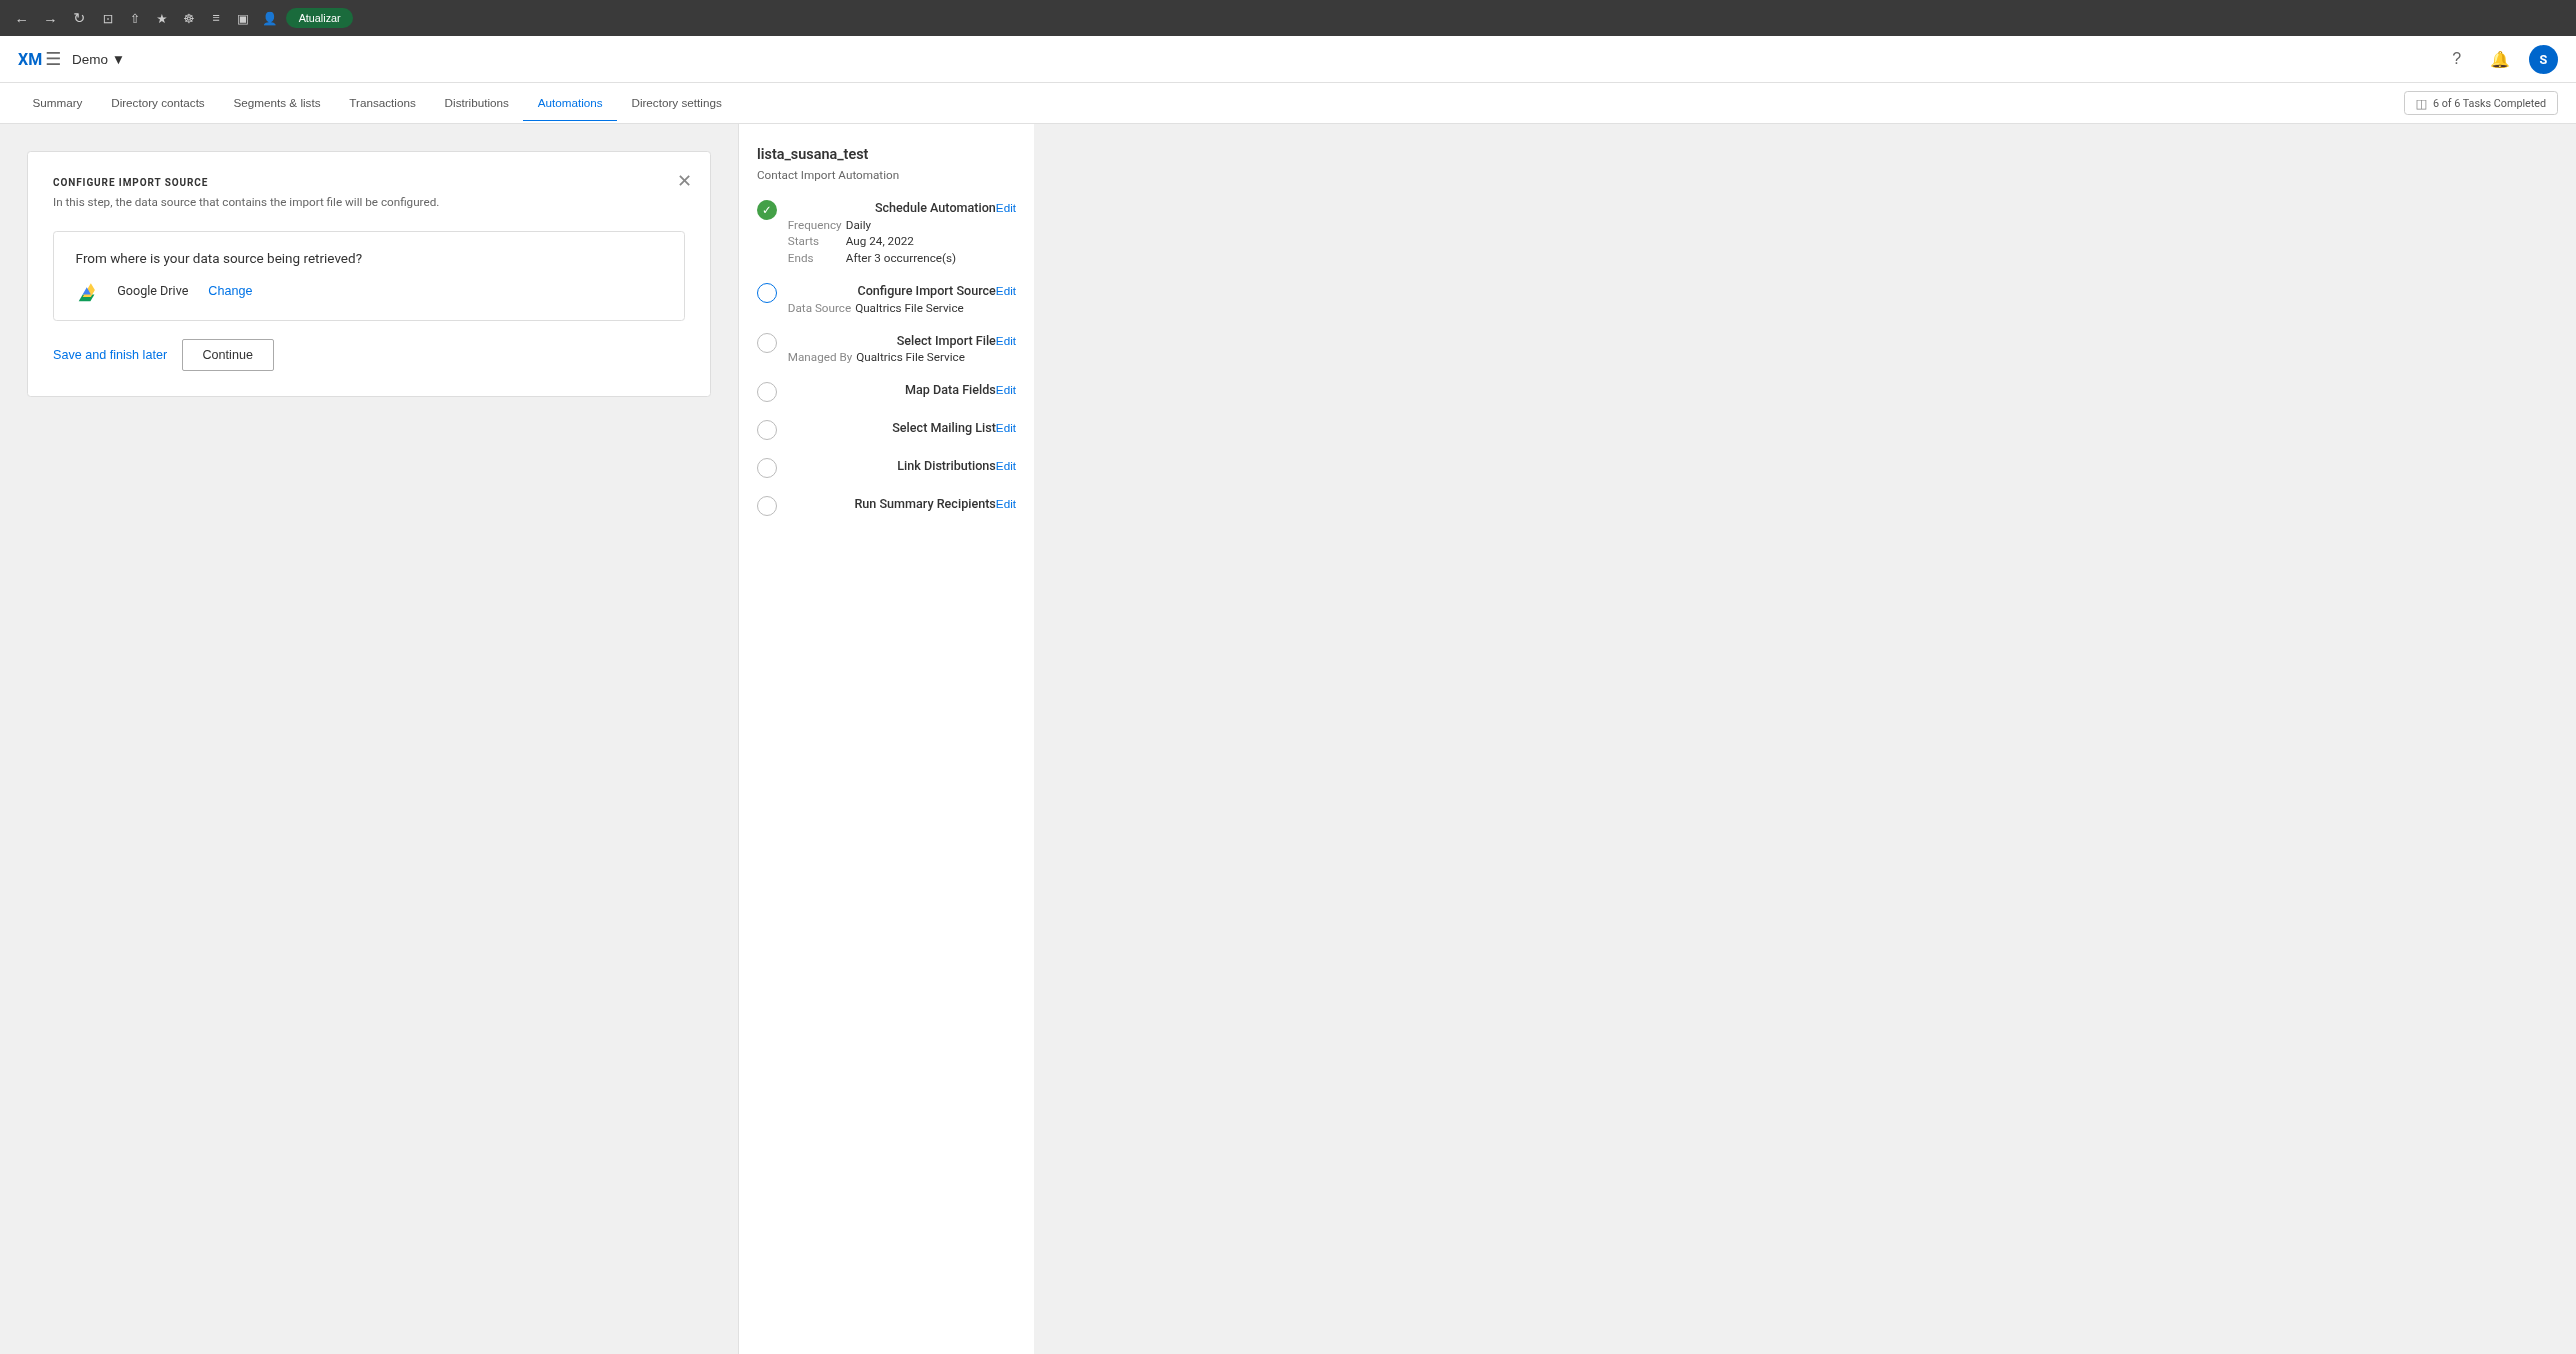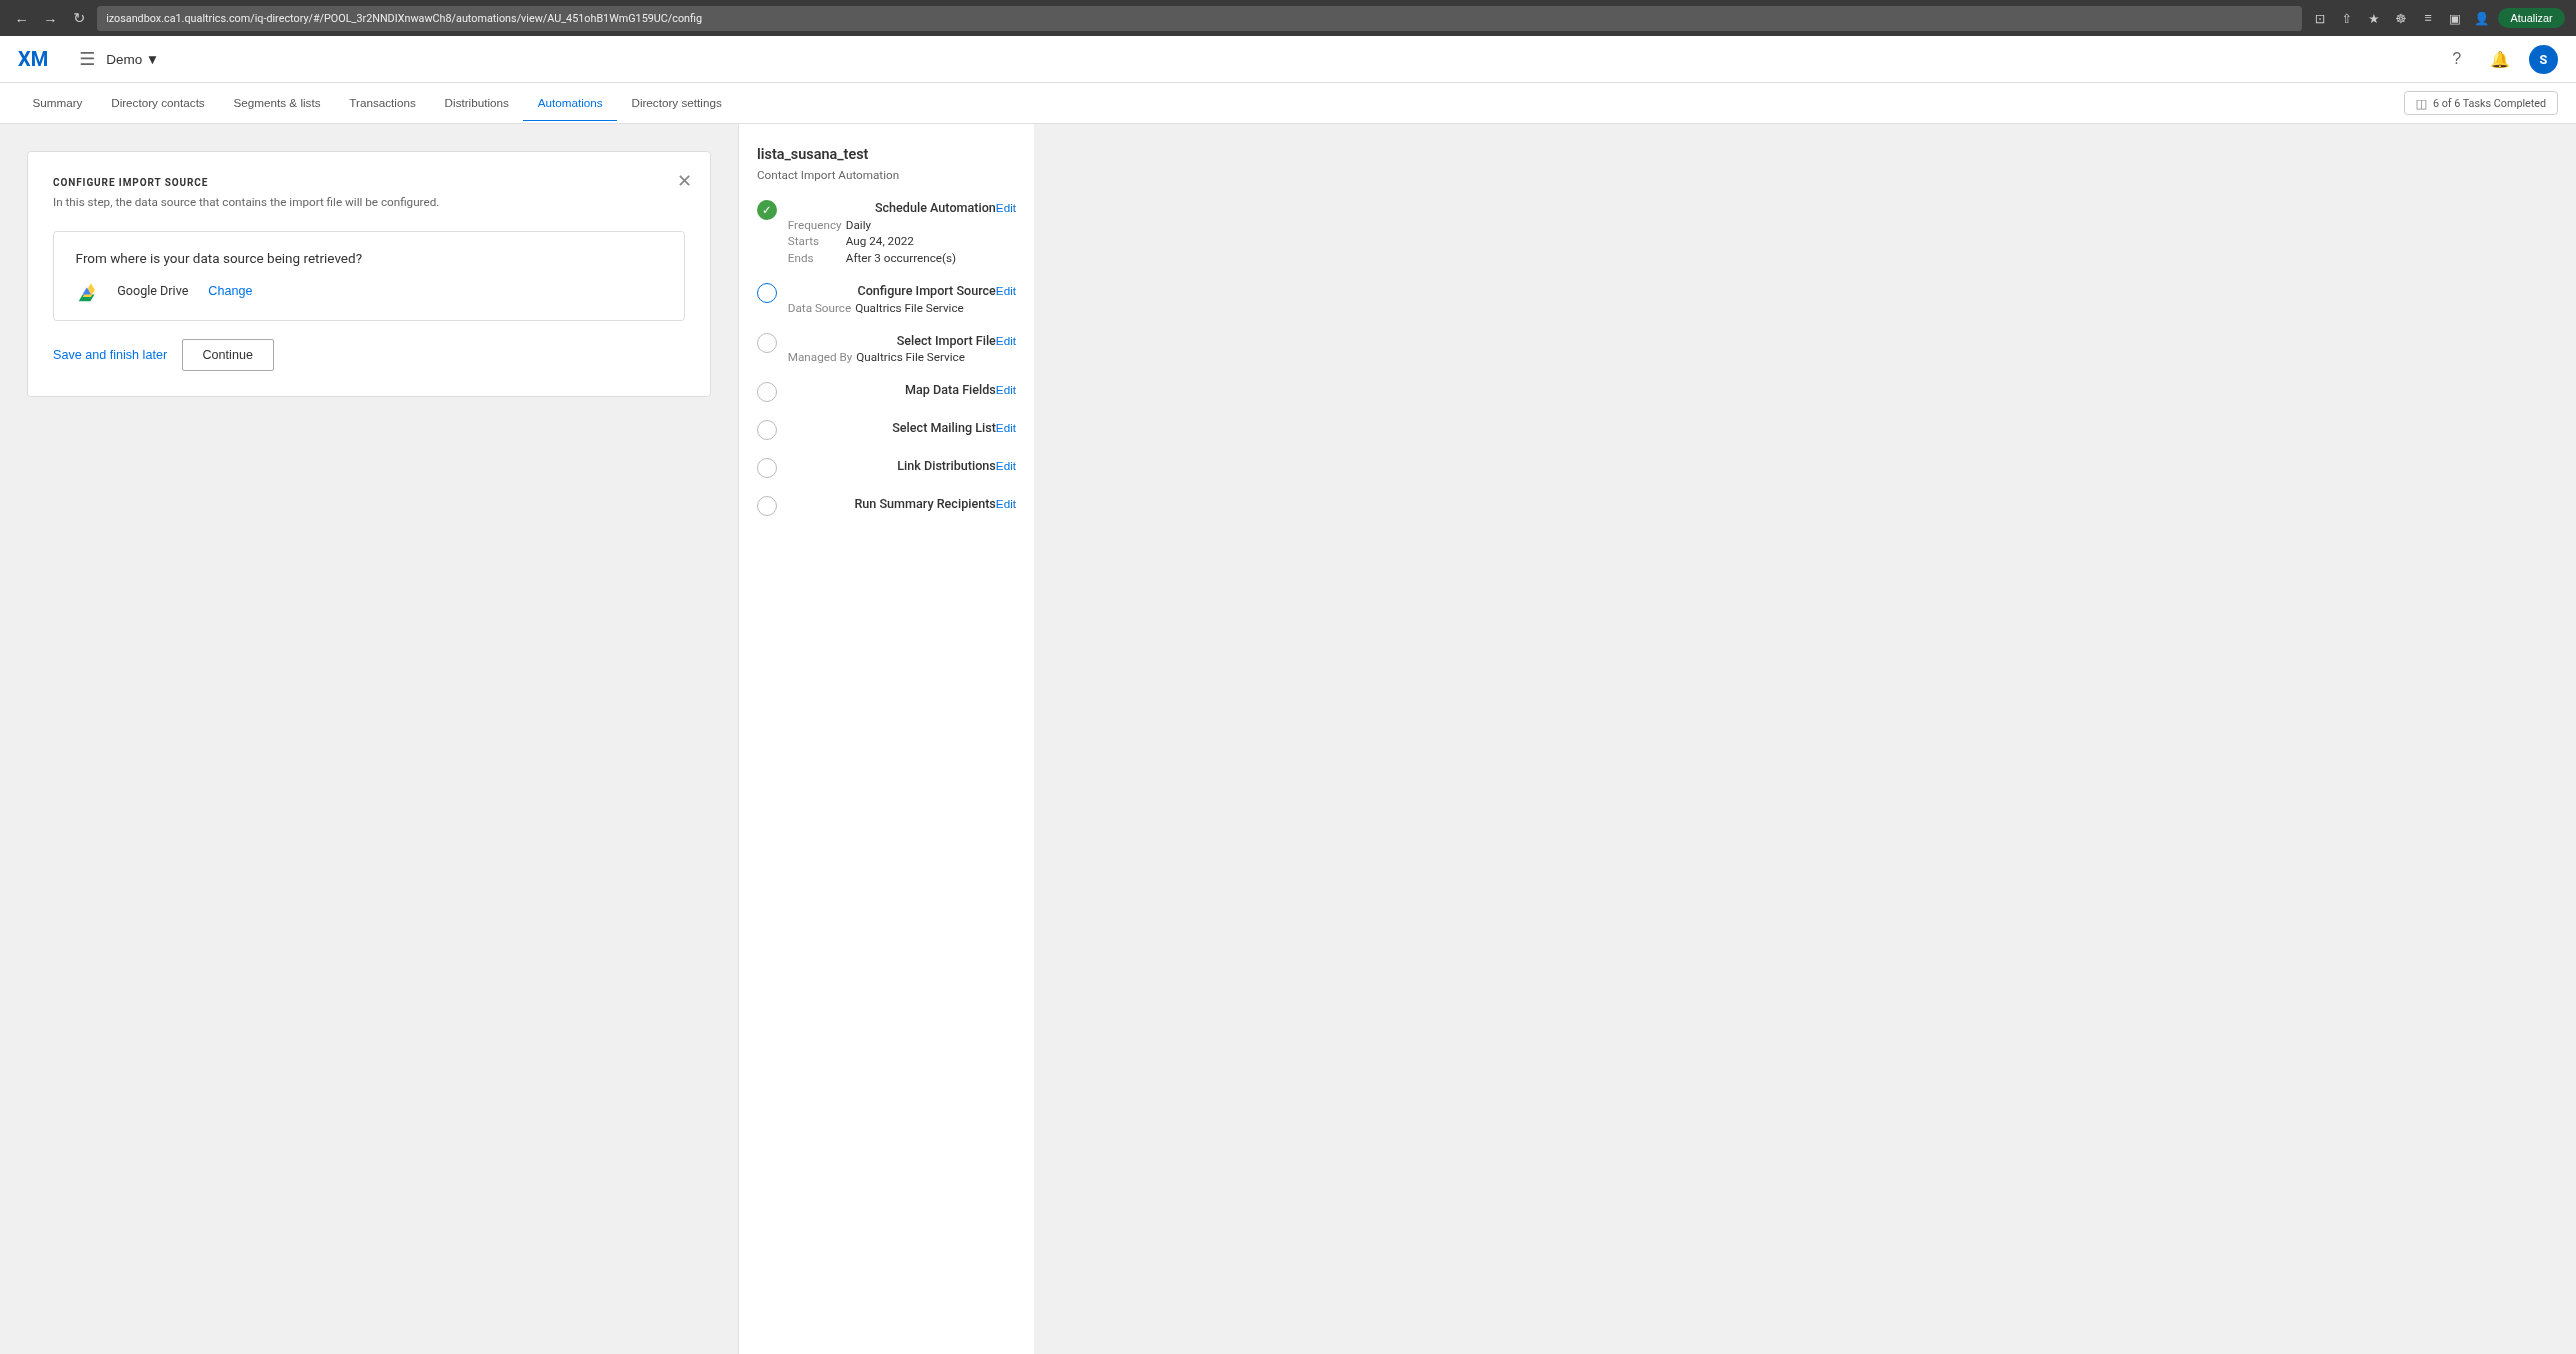--- a/index.html
+++ b/index.html
@@ -43,21 +43,21 @@
     
     .app-header {
       background: white;
       border-bottom: 0.9px solid #e0e0e0;
       display: flex;
       align-items: center;
       padding: 0 18px;
       height: 47px;
     }
     .xm-logo {
-      color: #0066cc; font-weight: bold; font-size: 20px; margin-right: 31px;
+      color: #0066cc; font-weight: bold; font-size: 16px; margin-right: 3px;
     }
     .hamburger-btn {
       background: none; border: none; cursor: pointer; color: #666; font-size: 18px; margin-right: 10.8px;
     }
     .demo-selector {
       background: none; border: none; cursor: pointer; font-size: 13.5px; color: #333; display: flex; align-items: center; gap: 3.6px;
     }
     .header-right {
       margin-left: auto; display: flex; align-items: center; gap: 14.4px;
     }
@@ -276,23 +276,20 @@
     
     .gdrive-svg { width: 21.6px; height: 21.6px; }
   </style>
 </head>
 <body>
 
 <div class="browser-bar">
   <button class="browser-nav-btn">←</button>
   <button class="browser-nav-btn">→</button>
   <button class="browser-nav-btn">↻</button>
-  <div class="browser-url-bar">
-    <span>izosandbox.ca1.qualtrics.com/iq-directory/#/POOL_3r2NNDIXnwawCh8/automations/view/AU_451ohB1WmG159UC/config</span>
-  </div>
   <div class="browser-actions">
     <button class="browser-action-btn">⊡</button>
     <button class="browser-action-btn">⇧</button>
     <button class="browser-action-btn">★</button>
     <button class="browser-action-btn">☸</button>
     <button class="browser-action-btn">≡</button>
     <button class="browser-action-btn">▣</button>
     <button class="browser-action-btn">👤</button>
     <button class="atualizar-btn">Atualizar</button>
   </div>

